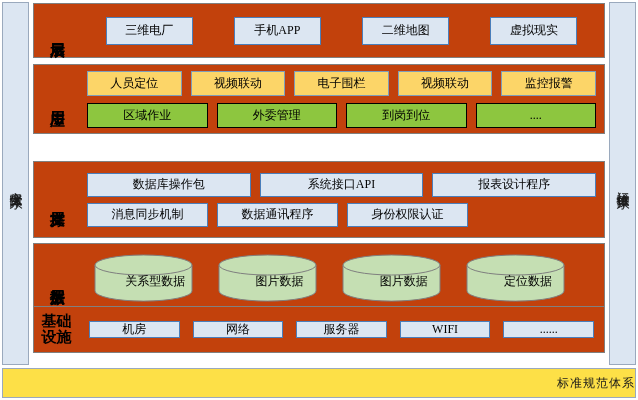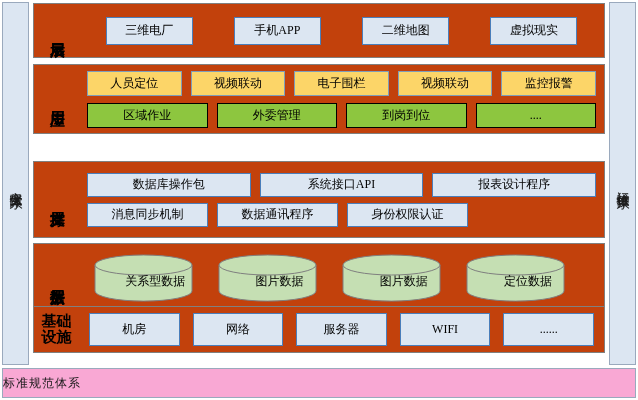--- a/index.html
+++ b/index.html
@@ -45,26 +45,26 @@
   #band-left  { left: 2px;   top: 2px; width: 27px; height: 363px; }
   #band-right { left: 609px; top: 2px; width: 27px; height: 363px; }
 
   
   #band-bottom {
     position: absolute;
     left: 2px;
     top: 368px;
     width: 634px;
     height: 30px;
-    background: #f9a8d4;
+    background: #fde047;
     border: 1px solid #9AA9BD;
     box-sizing: border-box;
     display: flex;
     align-items: center;
-    justify-content: flex-start;
+    justify-content: flex-end;
     font-size: 12px;
     color: #1a1a1a;
     letter-spacing: 1px;
   }
 
   
   .layer {
     position: absolute;
     left: 33px;
     width: 572px;
@@ -156,21 +156,21 @@
   #layer-support .row { padding: 0 8px; gap: 9px; }
   #layer-support .row + .row { margin-top: 6px; }
   #layer-support .node { flex: 1 1 0; height: 24px; }
   #layer-support .node.spacer {
     background: transparent;
     border: none;
   }
 
   
   #layer-infra .row { padding: 0 10px; gap: 13px; }
-  #layer-infra .node { flex: 1 1 0; height: 33px; }
+  #layer-infra .node { flex: 1 1 0; height: 17px; }
 
   
   #layer-data .row { padding: 0 14px; justify-content: space-around; }
   .cylinder {
     position: relative;
     width: 123px;
     height: 48px;
     display: flex;
     align-items: center;
     justify-content: center;

